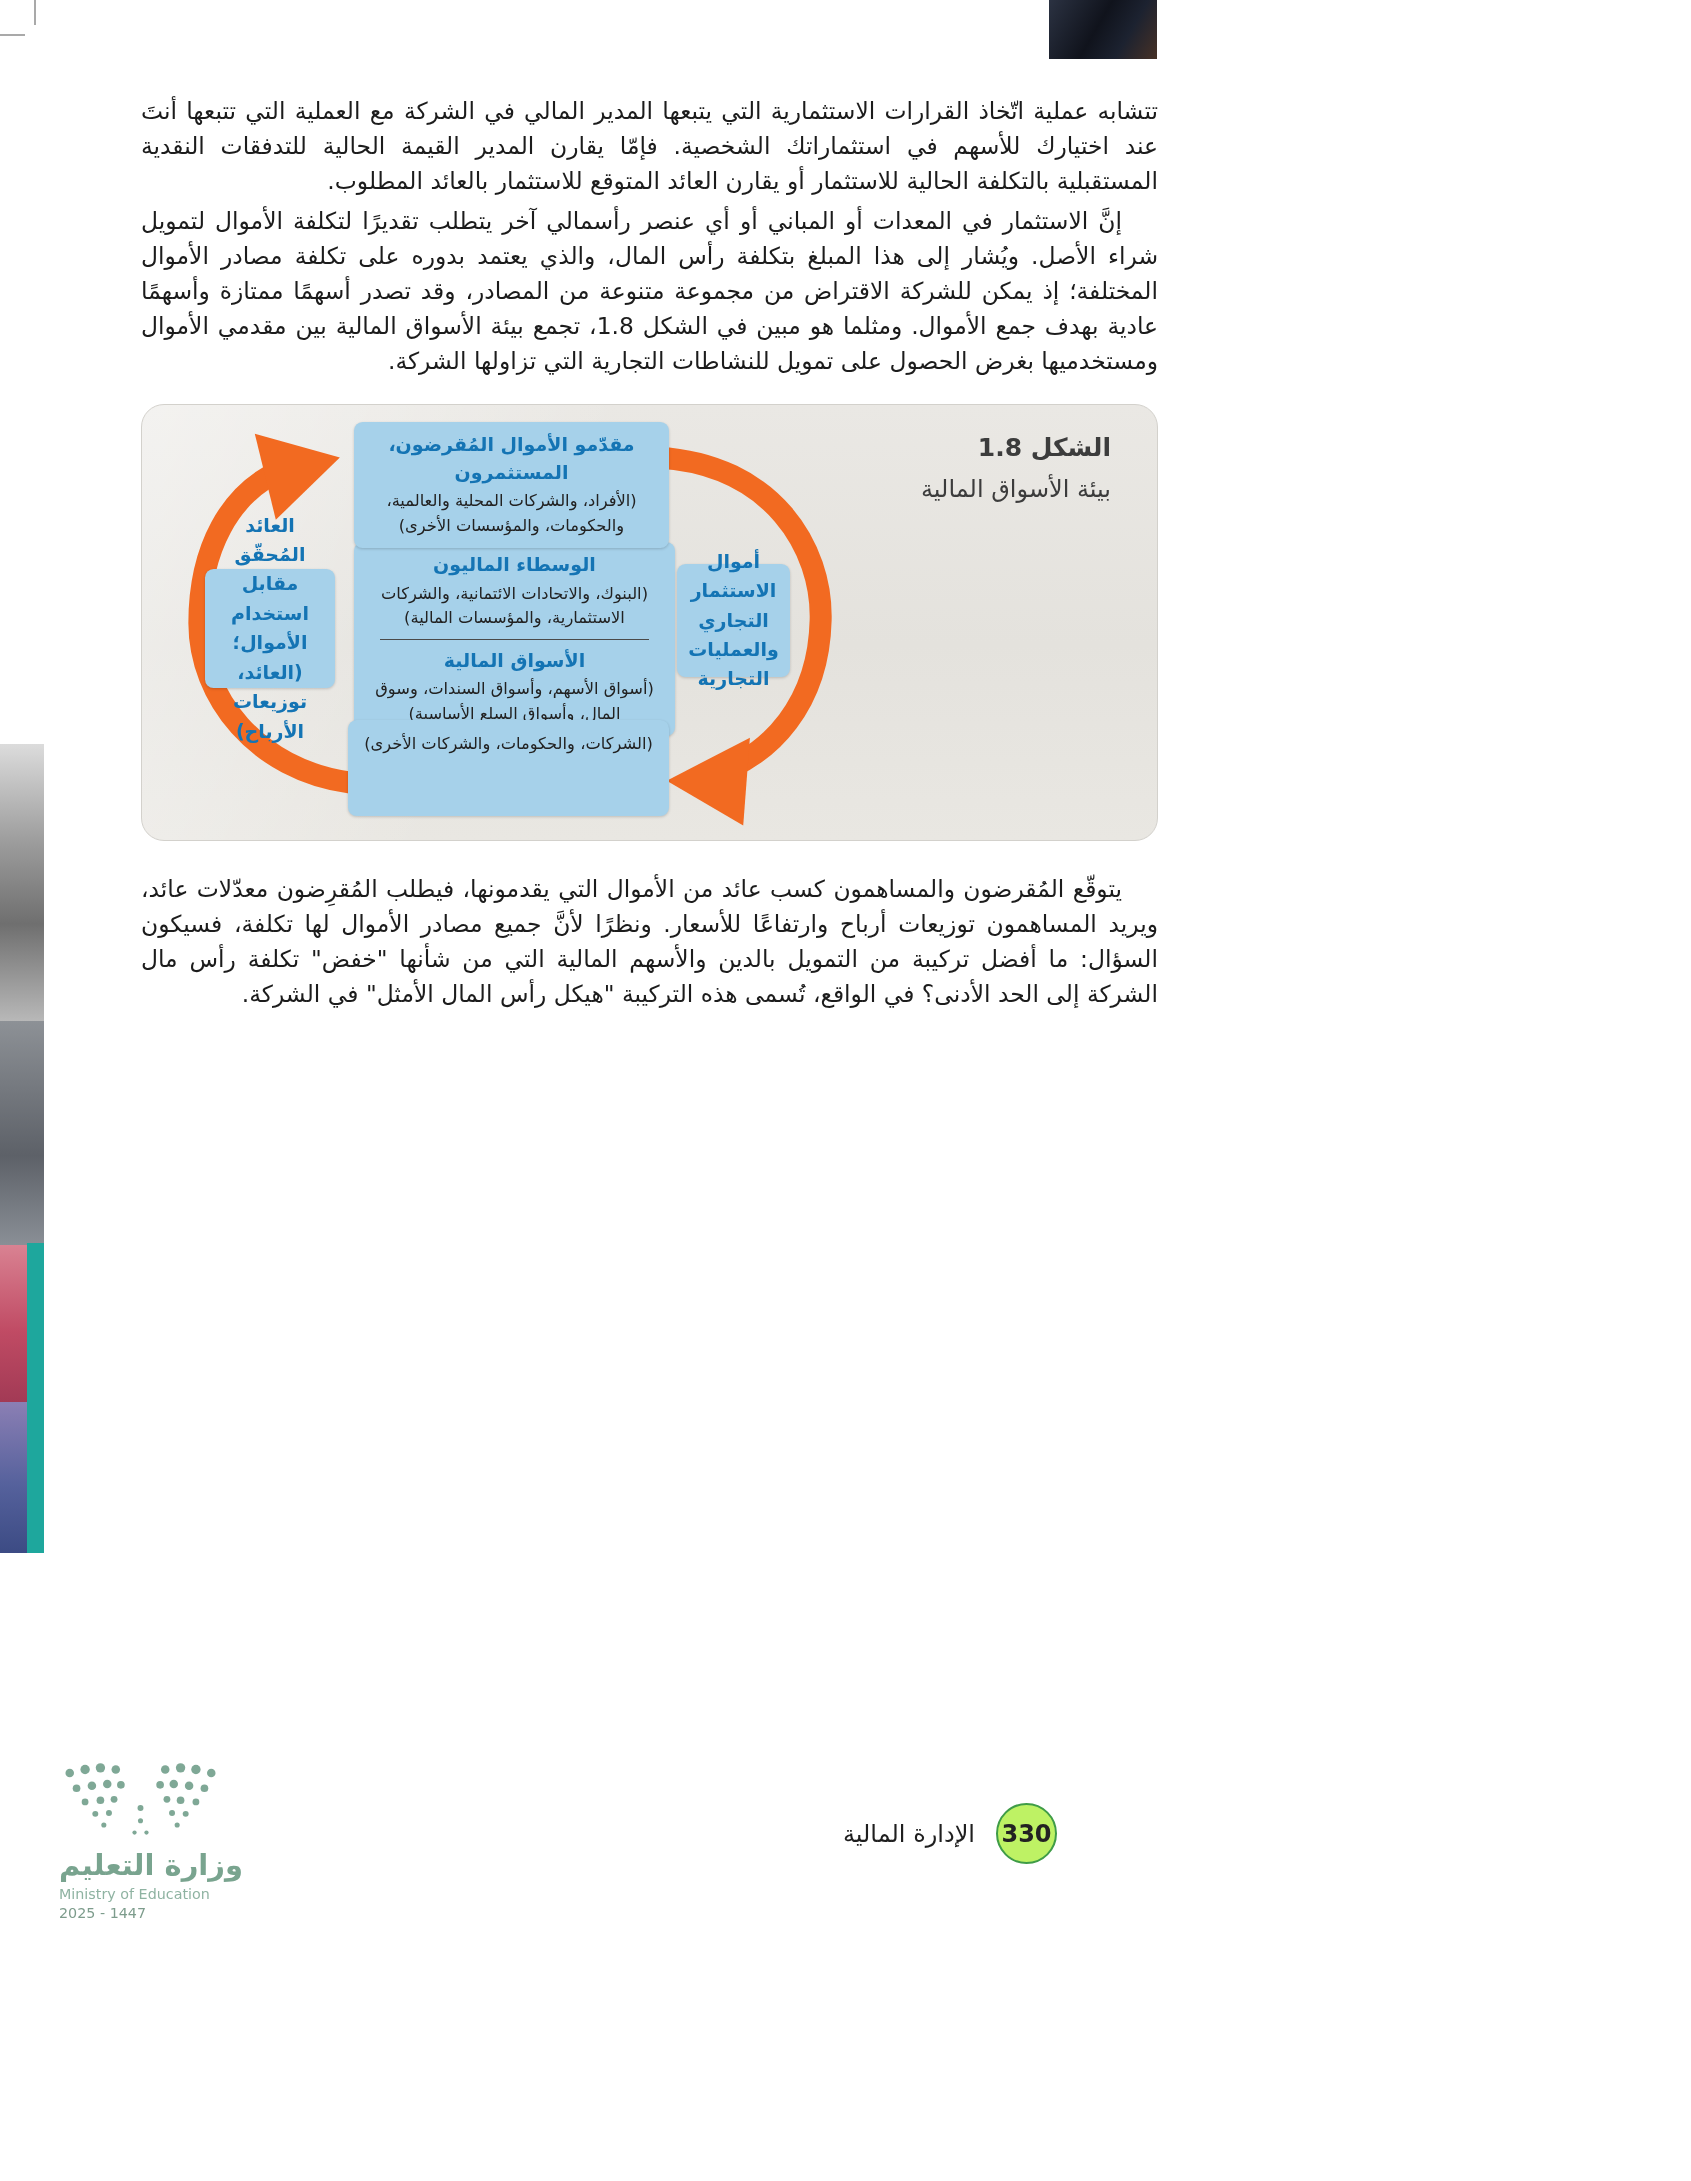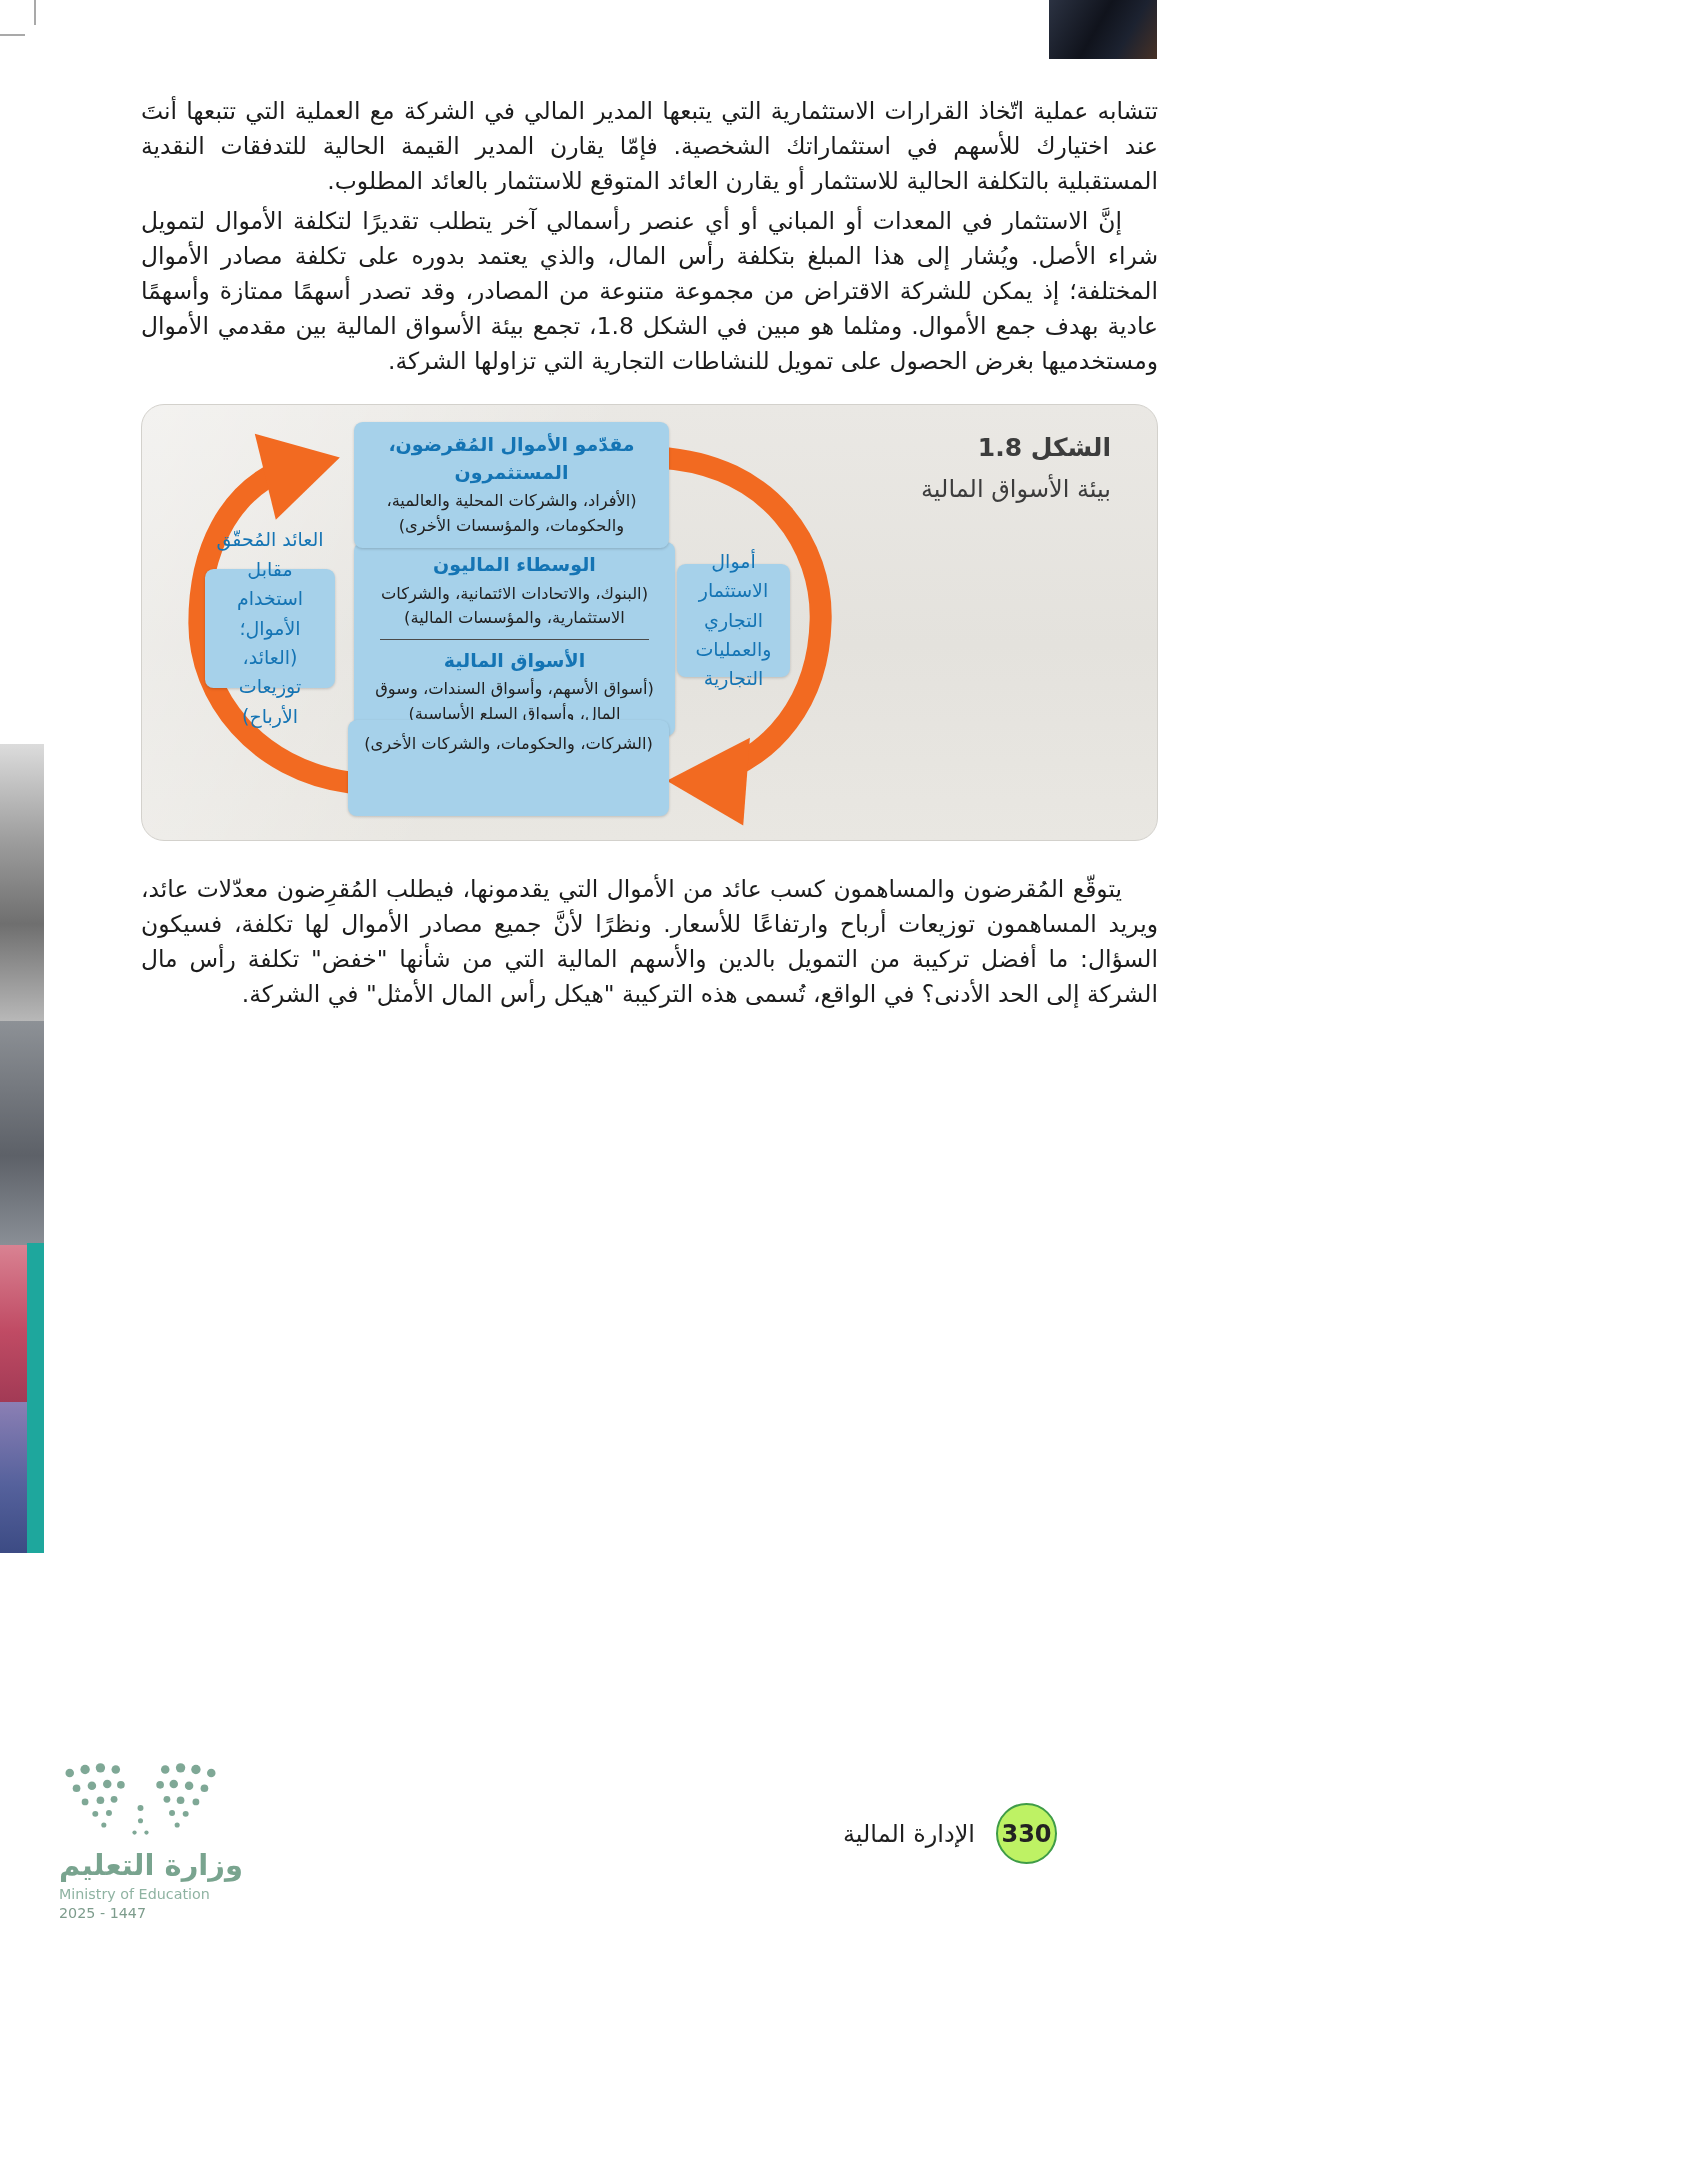--- a/index.html
+++ b/index.html
@@ -71,21 +71,21 @@
   }
   .bb-head { color: #1474b4; font-weight: bold; font-size: 19px; line-height: 1.45; }
   .bb-body { color: #222222; font-size: 16.3px; line-height: 1.5; margin-top: 2.9px; }
   .mid-divider { border: none; border-top: 1.9px solid #4a4a4a; width: 88%; margin: 8.6px auto 6.7px auto; }
 
   .top-box    { left: 212px; top: 17px;  width: 315px; min-height: 96px; }
   .mid-box    { left: 212px; top: 137px; width: 321px; }
   .bottom-box { left: 206px; top: 315px; width: 321px; min-height: 96px; }
   .side-box {
     display: flex; align-items: center; justify-content: center;
-    color: #1474b4; font-weight: normal; font-size: 19px; line-height: 1.55;
+    color: #1474b4; font-weight: bold; font-size: 19px; line-height: 1.55;
   }
   .left-box  { left: 63px;  top: 164px; width: 130px; height: 119px; }
   .right-box { left: 535px; top: 159px; width: 113px; height: 113px; }
 
   
   .footer-label {
     position: absolute; left: 803px; top: 1820px; width: 172px;
     direction: rtl; text-align: right;
     font-size: 24px; color: #1f1f1f;
   }

